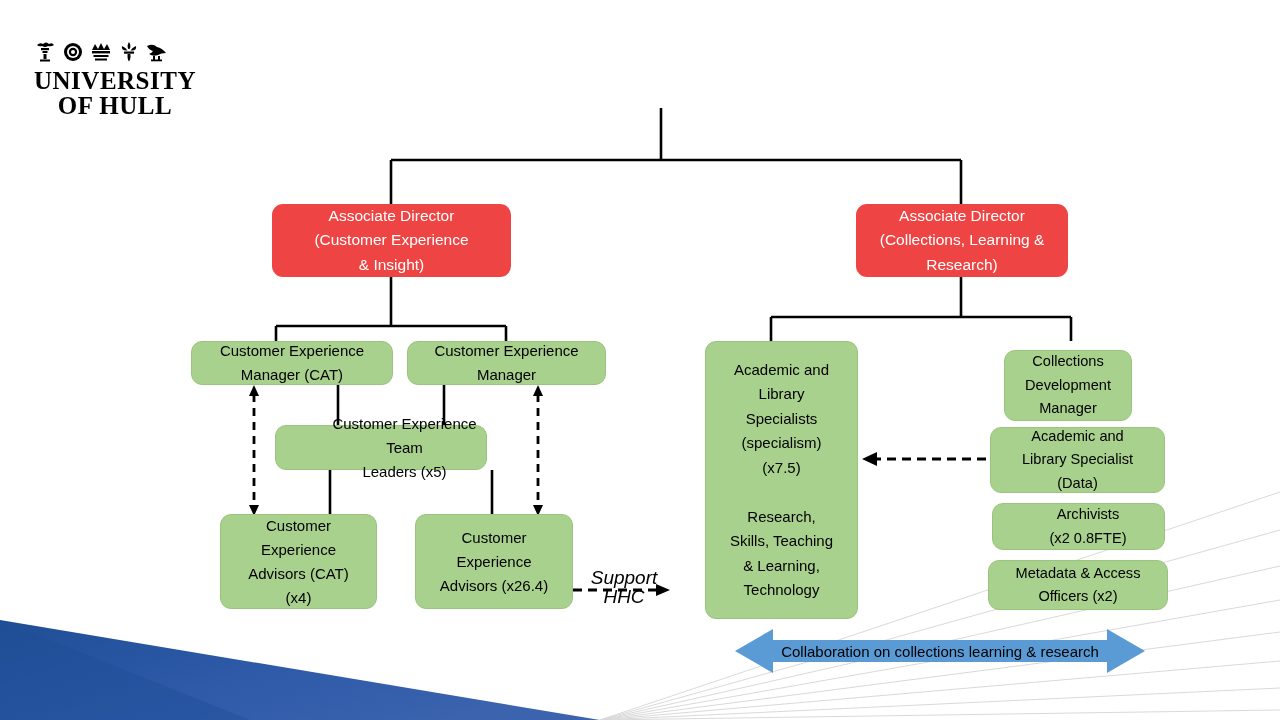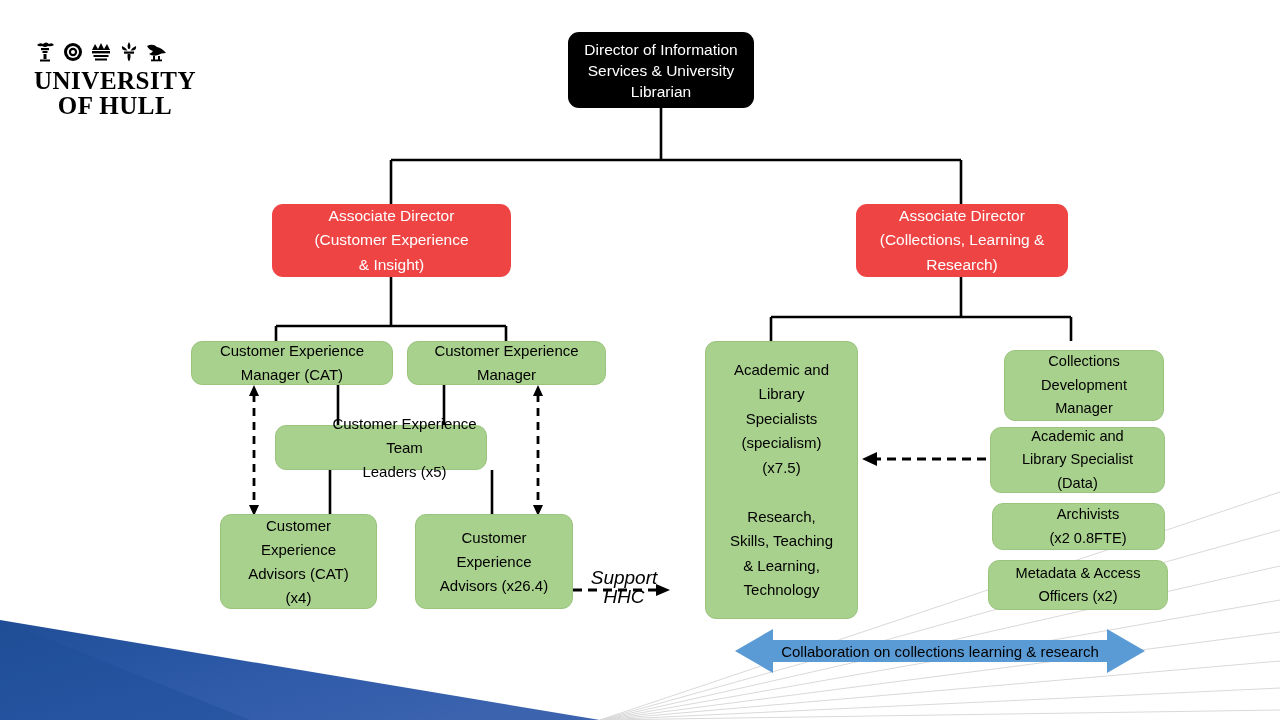--- a/index.html
+++ b/index.html
@@ -218,23 +218,20 @@
       <path d="M573 590 L658 590"></path>
     </g>
     <path d="M670 590 L656 584 L656 596 Z" fill="#000000"></path>
 
     <g stroke="#000000" stroke-width="2.8" fill="none" stroke-dasharray="9,6">
       <path d="M986 459 L876 459"></path>
     </g>
     <path d="M862 459 L877 452 L877 466 Z" fill="#000000"></path>
   </svg>
 
-  <div class="node node-root" style="left:568px; top:32px; width:186px; height:76px;">Director of Information
-Services &amp; University
-Librarian</div>
 
   <div class="node node-assoc" style="left:272px; top:204px; width:239px; height:73px;">Associate Director
 (Customer Experience
 &amp; Insight)</div>
 
   <div class="node node-assoc" style="left:856px; top:204px; width:212px; height:73px;">Associate Director
 (Collections, Learning &amp;
 Research)</div>
 
   <div class="node node-green" style="left:191px; top:341px; width:202px; height:44px;">Customer Experience
@@ -259,21 +256,21 @@
 Library
 Specialists
 (specialism)
 (x7.5)
 
 Research,
 Skills, Teaching
 &amp; Learning,
 Technology</div>
 
-  <div class="node node-green sm" style="left:1004px; top:350px; width:160px; height:71px;">Collections
+  <div class="node node-green sm" style="left:1004px; top:350px; width:128px; height:71px;">Collections
 Development
 Manager</div>
 
   <div class="node node-green sm" style="left:990px; top:427px; width:175px; height:66px;">Academic and
 Library Specialist
 (Data)</div>
 
   <div class="node node-green sm" style="left:992px; top:503px; width:173px; height:47px;padding-left:19px;">Archivists
 (x2 0.8FTE)</div>
 

